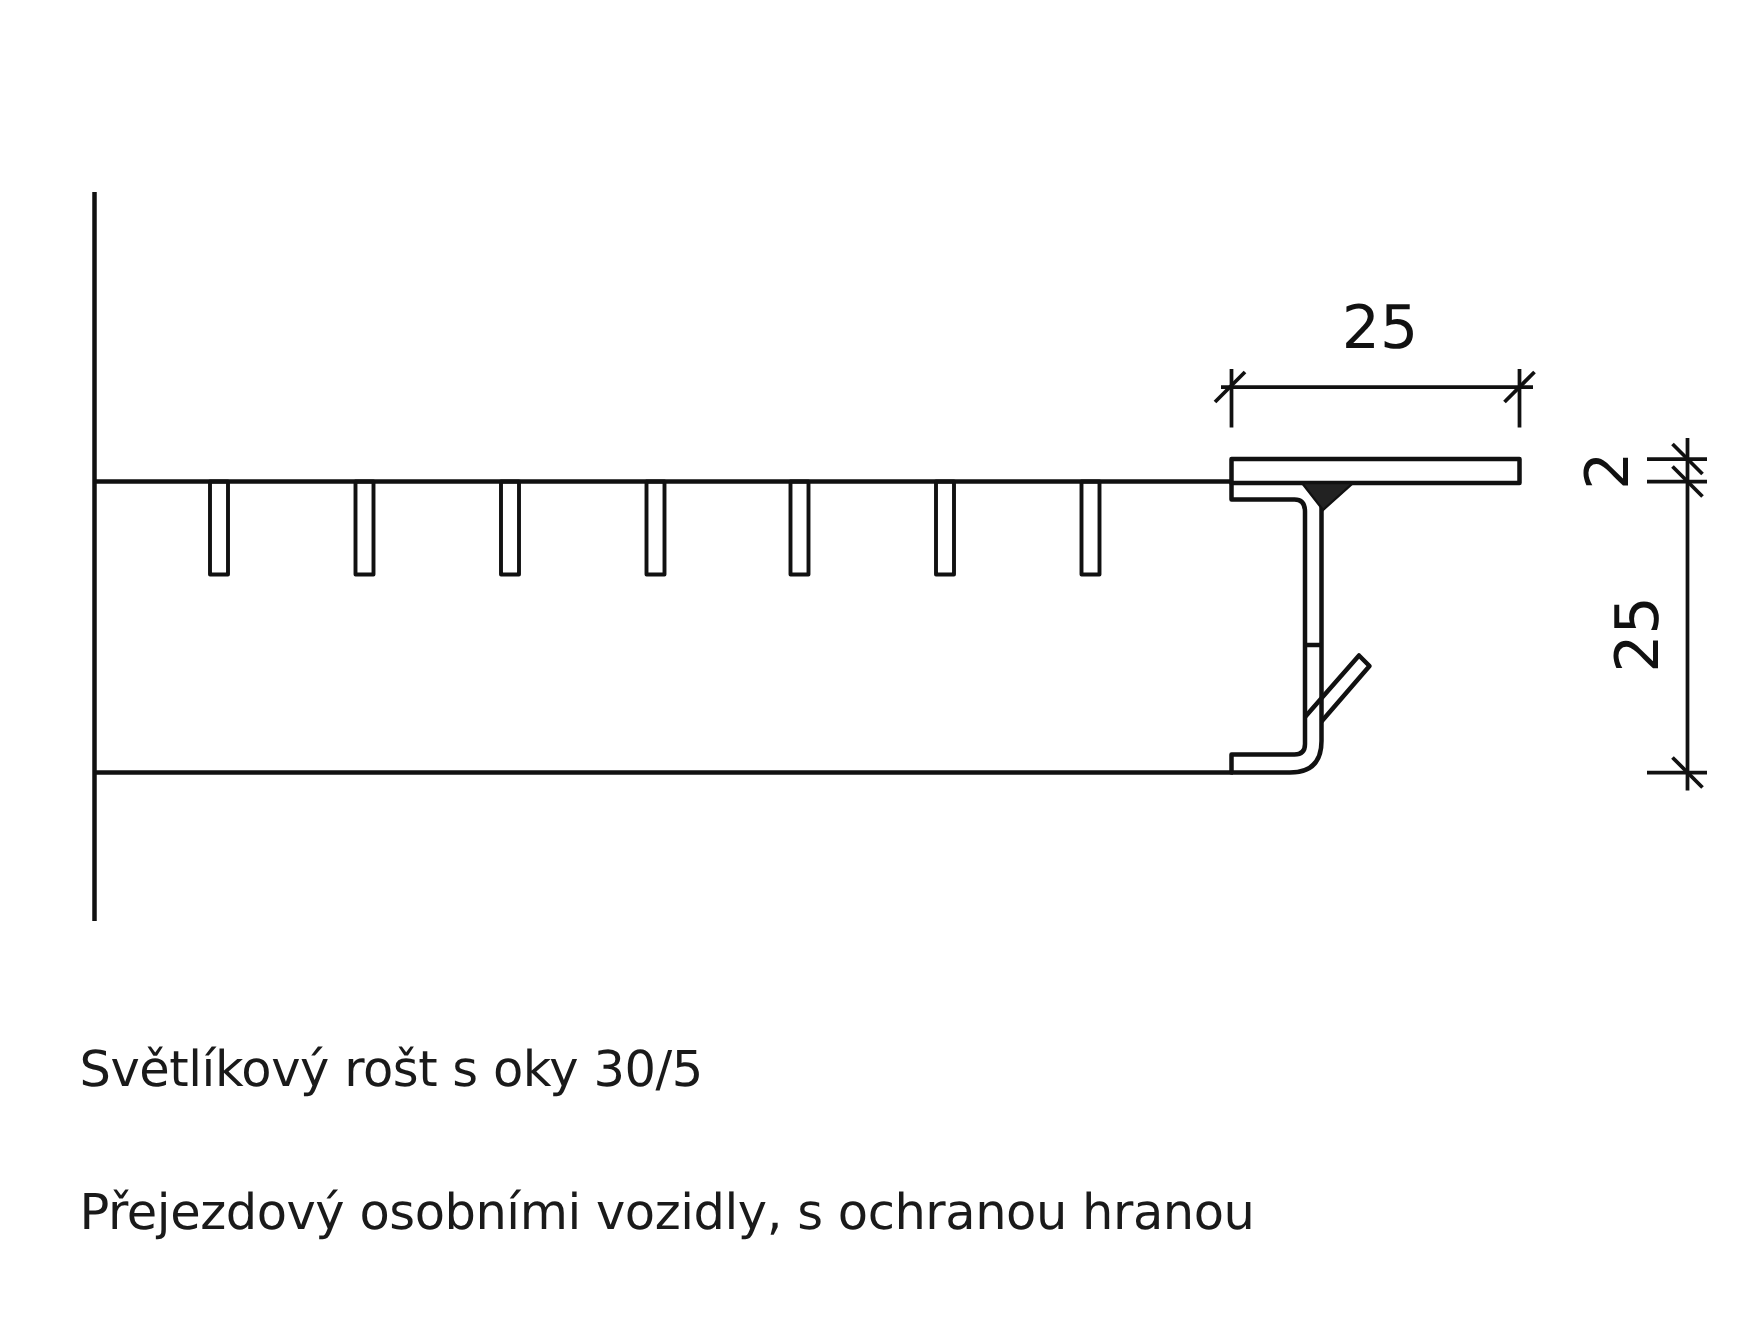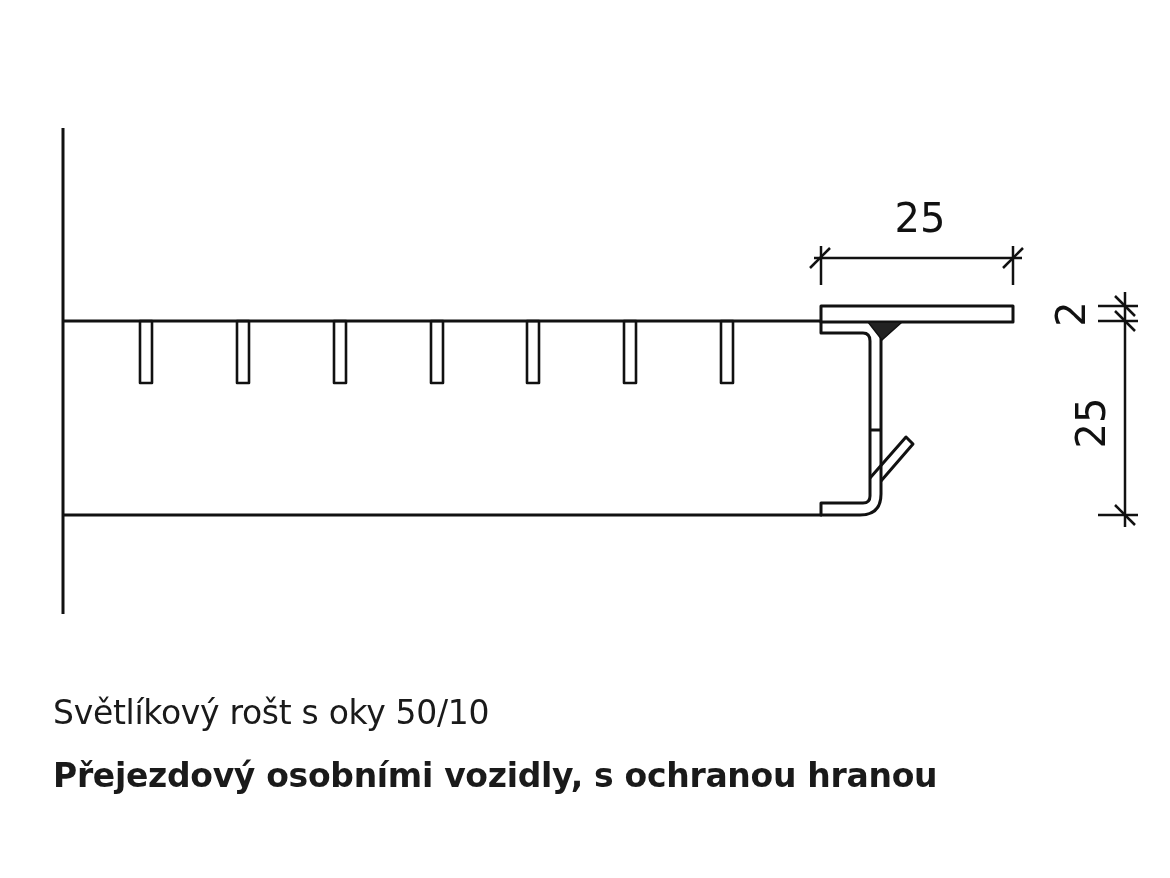--- a/index.html
+++ b/index.html
@@ -29,21 +29,21 @@
     .caption {
       position: absolute;
       left: 53px;
       font-family: "DejaVu Sans", sans-serif;
       font-size: 33px;
       color: #1a1a1a;
       white-space: nowrap;
       letter-spacing: -0.3px;
     }
     #caption-line-1 { top: 693px; }
-    #caption-line-2 { top: 756px; font-weight: bold; }
+    #caption-line-2 { top: 788px; }
   </style>
 </head>
 <body>
 
 <svg id="drawing" width="1170" height="878" viewBox="0 0 1170 878" xmlns="http://www.w3.org/2000/svg">
   <g fill="none" stroke="#111111" stroke-width="3" stroke-linejoin="round" stroke-linecap="butt">
 
     <line x1="63" y1="128" x2="63" y2="614"></line>
 
     <line x1="63" y1="321" x2="822" y2="321"></line>
@@ -84,14 +84,14 @@
     <line x1="1098" y1="321" x2="1138" y2="321"></line>
     <line x1="1098" y1="515" x2="1138" y2="515"></line>
     <line x1="1115" y1="296" x2="1135" y2="316"></line>
     <line x1="1115" y1="311" x2="1135" y2="331"></line>
     <line x1="1115" y1="505" x2="1135" y2="525"></line>
   </g>
   <text class="dim-text" x="0" y="0" text-anchor="middle" transform="translate(1085 314) rotate(-90)">2</text>
   <text class="dim-text" x="0" y="0" text-anchor="middle" transform="translate(1105 423) rotate(-90)">25</text>
 </svg>
 
-<div class="caption" id="caption-line-1">Světlíkový rošt s oky 50/10</div>
+<div class="caption" id="caption-line-1">Světlíkový rošt s oky 30/5</div>
 <div class="caption" id="caption-line-2">Přejezdový osobními vozidly, s ochranou hranou</div>
 
 </body></html>

